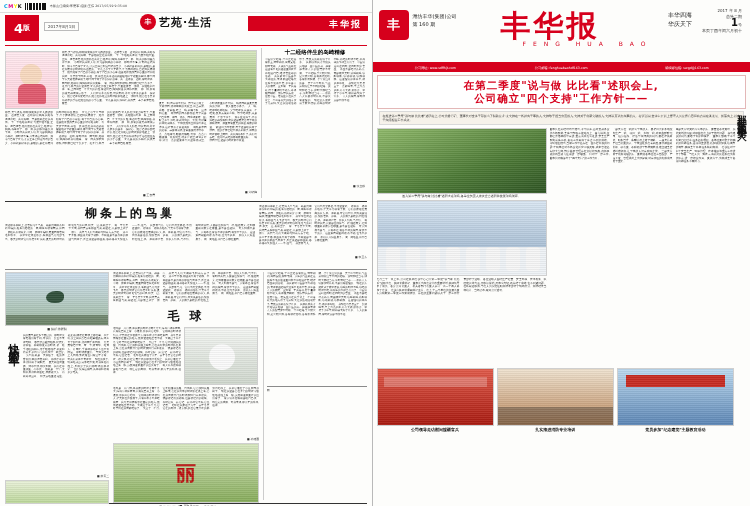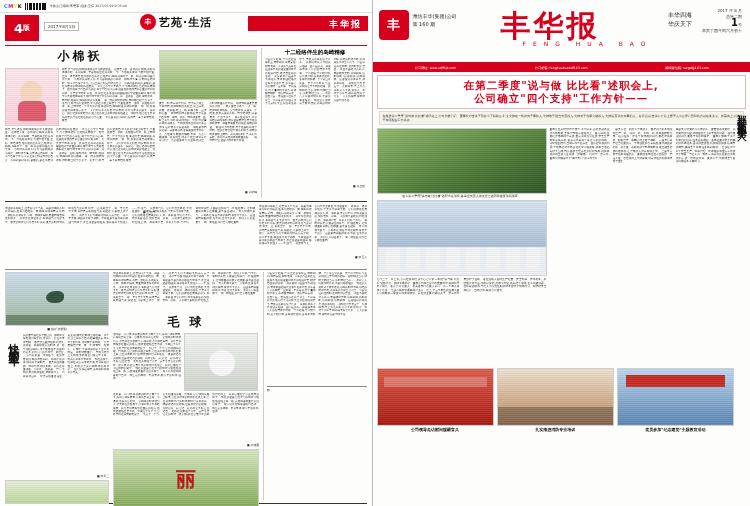--- a/index.html
+++ b/index.html
@@ -124,21 +124,20 @@
     <div class="lredband">
       <span class="t">丰华报</span>
     </div>
     <div class="lrule"></div>
 
     <div class="lcolwrap">
 
       <div style="display:flex;gap:4px;height:150px;">
 
         <div style="width:150px;position:relative;">
-          <div class="headline-h" style="text-align:center;">小棉袄</div>
           <div style="display:flex;gap:3px;margin-top:3px;">
             <div class="ph noise" style="width:52px;height:56px;background:linear-gradient(180deg,#ffe9ef,#ffd2dd);">
               <div style="position:absolute;left:14px;top:12px;width:22px;height:22px;border-radius:50%;background:#f8d9bf;"></div>
               <div style="position:absolute;left:12px;top:32px;width:28px;height:20px;background:#e05a6e;border-radius:6px 6px 2px 2px;"></div>
             </div>
             <div class="tiny" style="flex:1;">那天,天气很热,刚刚洗完澡的女儿跑进卧室,一边擦着头发一边对我说:妈妈,我给你捶捶背吧。我说好啊。于是她就坐在我身后,一下一下地给我捶背,力度不轻不重,正好。捶着捶着,她忽然趴在我背上,轻声说:妈妈,你辛苦了。那一刻,我的眼泪差点掉下来。
 小时候我总听人说,女儿是妈妈的小棉袄。那时候不懂,只觉得这话好听。如今自己有了女儿,才真正体会到这句话的含义。小棉袄是贴身的,是暖的,是在你最冷的时候给你温度的。
 女儿上小学三年级了,个子蹿得很快,已经到我肩膀了。她开始有了自己的小秘密,有了自己的小心事,但是她依然愿意把心里的话说给我听。每天放学回来,书包一放,就坐在我身边叽叽喳喳地讲学校里的事情,哪个同学今天被老师表扬了,哪个同学做了什么好笑的事。我一边做饭一边听,有时候插一两句嘴,她就说:妈妈你听我说完嘛。
 有一回我加班到很晚,回到家已经十点多了。推开门,客厅的灯还亮着,女儿趴在沙发上睡着了,手里还攥着一张纸。我轻轻抽出来一看,上面画着一个大大的笑脸,旁边写着:妈妈加油,我等你回家。
 那一刻,所有的疲惫都烟消云散了。
@@ -178,20 +177,21 @@
 我现在每天尽量十一点前睡觉,早上六点起来,打打太极,散散步。坚持了小半年,精神确实好了许多。
 古人的东西,有时候真是不能不信。</div>
           <div class="sig">■ 张立群</div>
         </div>
       </div>
 
       <div class="hair" style="margin:3px 0;"></div>
 
       <div style="display:flex;gap:4px;height:62px;">
         <div style="width:250px;">
+          <div class="headline-h" style="text-align:center;">柳条上的鸟巢</div>
           <div class="tiny" style="margin-top:2px;column-count:4;column-gap:4px;height:44px;overflow:hidden;">河边那排柳树上,挂着好几个鸟巢。都是用细柳条和枯草编的,粗看乱糟糟的一团,细看却很有章法,外面一层粗枝条做骨架,中间一层细草编织,最里面铺着绒毛和软草。
 我常常在河边散步,看那些鸟儿飞进飞出。春天的时候它们衔着草叶筑巢,夏天的时候可以听见雏鸟的叫声,秋天一过,巢就空了。
 有一年冬天下大雪,我特意去看那些鸟巢,都还在,只是顶上积了一层白。我想鸟儿们大概都飞到南方去了吧。
 第二年开春,那些巢又有了动静。不知道是不是原来的那些鸟回来了,反正巢还是那些巢,修补修补又能住人——不,住鸟。
 我羡慕鸟儿。它们不用交房租,不用还贷款,一根柳条一根柳条地衔,十天半月就有了家。它们的家建在最高的枝头,风一来就摇,可它们不怕,因为巢是活的,能跟着风一起晃。
 人的房子是死的,钉在地上,风一来就得扛着。所以人怕风,鸟不怕。
 有时候我想,人要是也能像鸟一样,随遇而安,走到哪里就把家安在哪里,是不是也挺好。
 可人到底不是鸟。人有牵挂,有舍不得的东西,有放不下的人。这些东西都重得很,衔不动,也飞不起来。
 所以人只好盖房子,一间一间地盖,把自己安顿在里面。</div>
         </div>
@@ -237,21 +237,21 @@
         <div style="width:146px;">
           <div class="tiny" style="column-count:3;column-gap:3px;height:34px;overflow:hidden;">河边那排柳树上,挂着好几个鸟巢。都是用细柳条和枯草编的,粗看乱糟糟的一团,细看却很有章法,外面一层粗枝条做骨架,中间一层细草编织,最里面铺着绒毛和软草。
 我常常在河边散步,看那些鸟儿飞进飞出。春天的时候它们衔着草叶筑巢,夏天的时候可以听见雏鸟的叫声,秋天一过,巢就空了。
 有一年冬天下大雪,我特意去看那些鸟巢,都还在,只是顶上积了一层白。我想鸟儿们大概都飞到南方去了吧。
 第二年开春,那些巢又有了动静。不知道是不是原来的那些鸟回来了,反正巢还是那些巢,修补修补又能住人——不,住鸟。
 我羡慕鸟儿。它们不用交房租,不用还贷款,一根柳条一根柳条地衔,十天半月就有了家。它们的家建在最高的枝头,风一来就摇,可它们不怕,因为巢是活的,能跟着风一起晃。
 人的房子是死的,钉在地上,风一来就得扛着。所以人怕风,鸟不怕。
 有时候我想,人要是也能像鸟一样,随遇而安,走到哪里就把家安在哪里,是不是也挺好。
 可人到底不是鸟。人有牵挂,有舍不得的东西,有放不下的人。这些东西都重得很,衔不动,也飞不起来。
 所以人只好盖房子,一间一间地盖,把自己安顿在里面。</div>
-          <div class="headline-h" style="text-align:center;margin-top:8px;">毛 球</div>
+          <div class="headline-h" style="text-align:center;margin-top:2px;">毛 球</div>
           <div style="display:flex;gap:3px;margin-top:2px;">
             <div class="tiny" style="width:68px;height:56px;overflow:hidden;">毛球是一只白猫,来我家的时候才两个月大,浑身白得像团雪,只有尾巴尖上有一小撮灰,所以叫它毛球。
 它刚来的时候很怕人,整天躲在沙发底下,只有半夜才出来吃东西。我每天把猫粮放在固定的地方,然后远远地坐着不动。大概过了半个月,它终于肯在我面前吃饭了。
 又过了一个月,它开始蹭我的腿。再后来,它会跳到我腿上睡觉,会在我写字的时候趴在桌上看,会在我回家开门的时候跑到门口来接我。
 猫是很记仇的动物,也是很记恩的动物。你对它好一分,它记一分;你对它不好,它也记着。
 毛球在我家住了九年。去年冬天它走的时候，很安静,趴在它最喜欢的那张旧毛毯上。我把它埋在了小区后面的树下。
 现在我还是会在开门的时候习惯性地往地上看一眼,虽然知道那里什么也没有了。
 有人说养宠物就是给自己找一场注定的离别。可我觉得,那九年的陪伴,值得。</div>
             <div class="ph noise" style="width:72px;height:56px;background:linear-gradient(180deg,#f4f6f3,#cfd7cd);">
               <div style="position:absolute;left:24px;top:16px;width:26px;height:26px;border-radius:50%;background:#fafafa;"></div>

